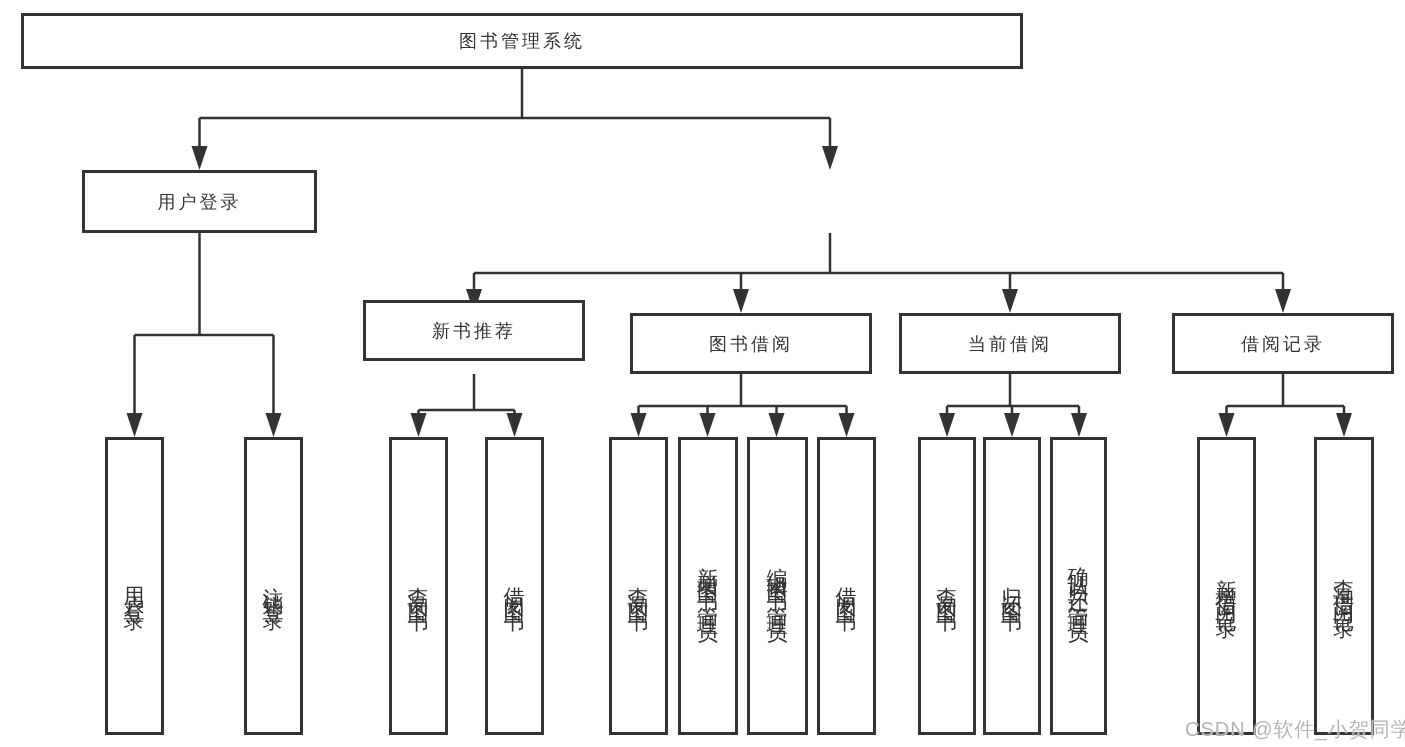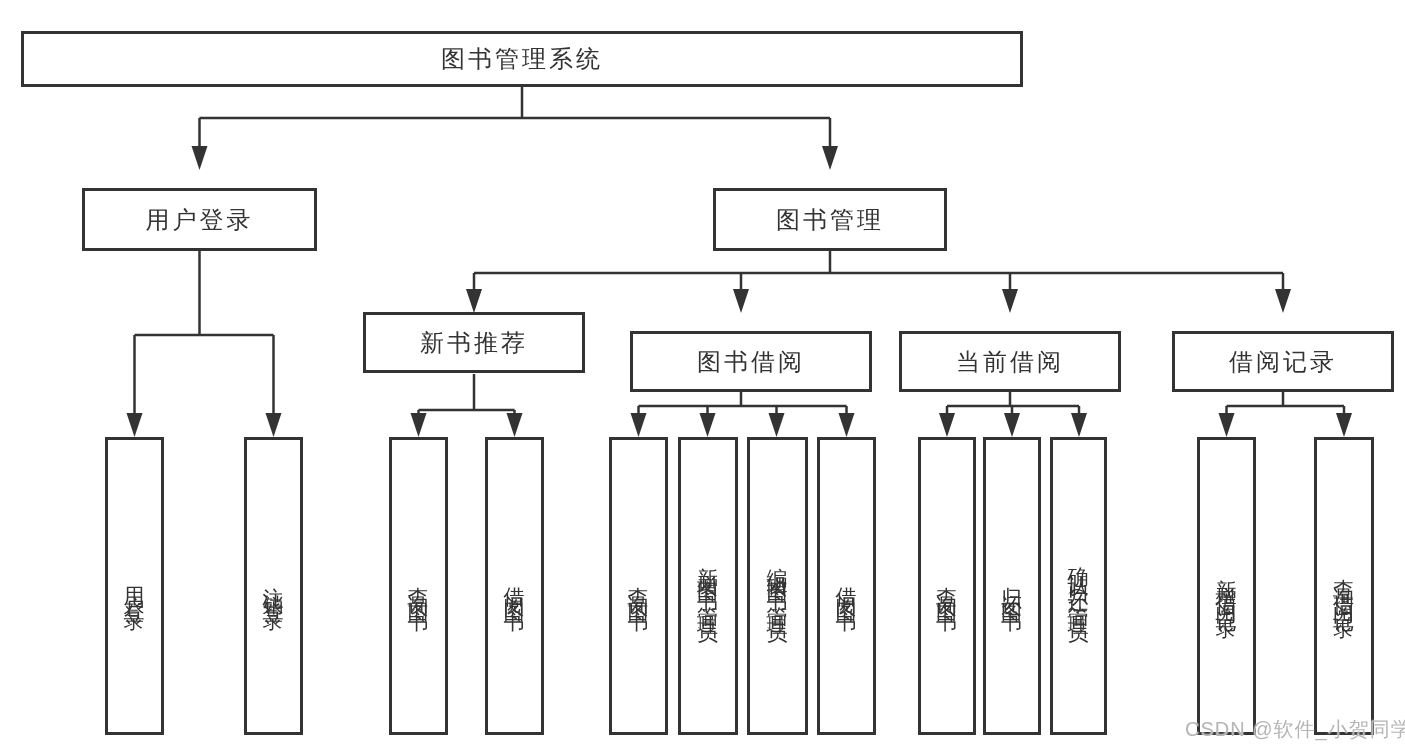--- a/index.html
+++ b/index.html
@@ -19,35 +19,35 @@
   .box {
     position: absolute;
     box-sizing: border-box;
     border: 3px solid #333333;
     background: #ffffff;
     color: #333333;
     display: flex;
     align-items: center;
     justify-content: center;
   }
-  .h { font-size: 24px; letter-spacing: 3px; white-space: nowrap; margin-top: 18px; }
+  .h { font-size: 18px; letter-spacing: 3px; white-space: nowrap; }
   .v {
     writing-mode: vertical-rl;
     text-orientation: mixed;
     font-size: 21px;
     letter-spacing: 8px;
     top: 437px;
     height: 298px;
     line-height: 1;
   }
   
   #n-root  { left: 21px;  top: 13px;  width: 1002px; height: 56px; }
   #n-l2-0  { left: 82px;  top: 170px; width: 235px;  height: 63px; }
   #n-l2-1  { left: 713px; top: 170px; width: 234px;  height: 63px; }
-  #n-l3-0  { left: 363px; top: 294px; width: 222px;  height: 61px; }
+  #n-l3-0  { left: 363px; top: 300px; width: 222px;  height: 61px; }
   #n-l3-1  { left: 630px; top: 313px; width: 242px;  height: 61px; }
   #n-l3-2  { left: 899px; top: 313px; width: 222px;  height: 61px; }
   #n-l3-3  { left: 1172px;top: 313px; width: 222px;  height: 61px; }
   #n-leaf-0  { left: 105px;  width: 59px; }
   #n-leaf-1  { left: 244px;  width: 59px; }
   #n-leaf-2  { left: 389px;  width: 59px; }
   #n-leaf-3  { left: 485px;  width: 59px; }
   #n-leaf-4  { left: 609px;  width: 59px; }
   #n-leaf-5  { left: 678px;  width: 60px; }
   #n-leaf-6  { left: 747px;  width: 61px; }
@@ -139,21 +139,20 @@
       <polygon points="1004,413 1020,413 1012,437"></polygon>
       <polygon points="1071,413 1087,413 1079,437"></polygon>
       <polygon points="1218.5,413 1234.5,413 1226.5,437"></polygon>
       <polygon points="1336,413 1352,413 1344,437"></polygon>
     </g>
   </svg>
 
   <div id="n-root" class="box h">图书管理系统</div>
 
   <div id="n-l2-0" class="box h">用户登录</div>
-  <div id="n-l2-1" class="box h">图书管理</div>
 
   <div id="n-l3-0" class="box h">新书推荐</div>
   <div id="n-l3-1" class="box h">图书借阅</div>
   <div id="n-l3-2" class="box h">当前借阅</div>
   <div id="n-l3-3" class="box h">借阅记录</div>
 
   <div id="n-leaf-0" class="box v">用户登录</div>
   <div id="n-leaf-1" class="box v">注销登录</div>
   <div id="n-leaf-2" class="box v">查询图书</div>
   <div id="n-leaf-3" class="box v">借阅图书</div>

